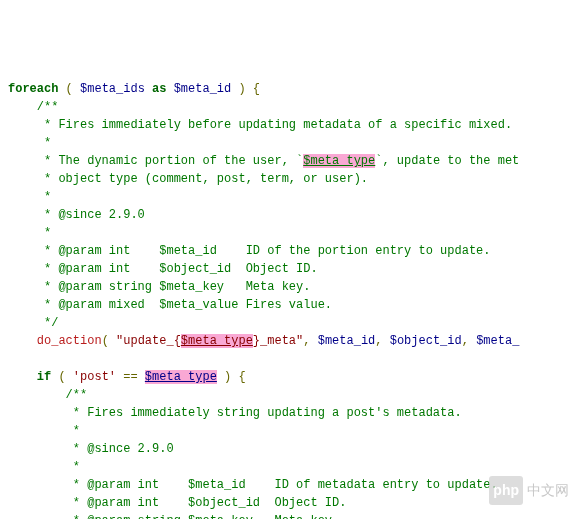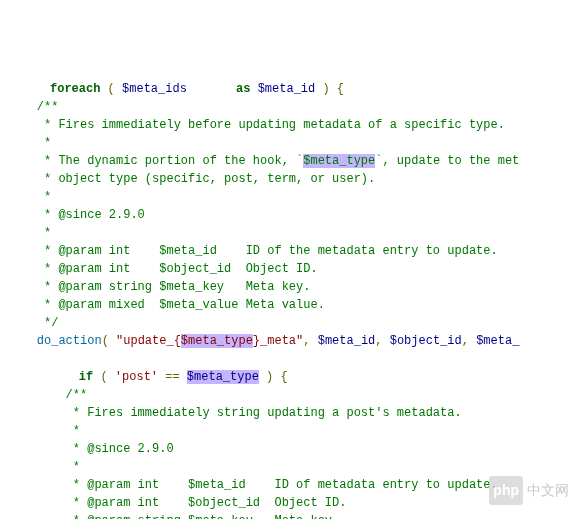--- a/index.html
+++ b/index.html
@@ -9,27 +9,27 @@
     font-family: Consolas, "Courier New", monospace;
     font-size: 12px;
     line-height: 1.5;
     color: #000;
     white-space: pre;
     overflow: hidden;
     width: 579px;
     height: 519px;
     box-sizing: border-box;
   }
-  .kw   { color: #006600; font-weight: bold; margin-left: 42px; }
+  .kw   { color: #006600; font-weight: bold; }
   .var  { color: #000088; }
   .str  { color: #880000; }
   .cmt  { color: #007700; }
-  .fn   { color: #0369a1; }
+  .fn   { color: #b91c1c; }
   .pn   { color: #666600; }
-  .hl   { background: #c4b5fd; }
+  .hl   { background: #f9a8d4; text-decoration: underline; }
   .watermark {
     position: absolute;
     right: 10px;
     bottom: 14px;
     font-family: Arial, sans-serif;
     font-size: 14px;
     color: #b0b0b0;
     opacity: 0.7;
     display: flex;
     align-items: center;
@@ -43,31 +43,31 @@
     padding: 4px 4px;
   }
 </style>
 </head>
 <body>
 
 
 
 <div><span class="kw">foreach</span><span class="pn"> ( </span><span class="var">$meta_ids</span><span class="kw"> as </span><span class="var">$meta_id</span><span class="pn"> ) {</span>
 <span class="cmt">    /**</span>
-<span class="cmt">     * Fires immediately before updating metadata of a specific type.</span>
+<span class="cmt">     * Fires immediately before updating metadata of a specific mixed.</span>
 <span class="cmt">     *</span>
-<span class="cmt">     * The dynamic portion of the hook, `</span><span class="cmt hl">$meta_type</span><span class="cmt">`, update to the met</span>
-<span class="cmt">     * object type (specific, post, term, or user).</span>
+<span class="cmt">     * The dynamic portion of the user, `</span><span class="cmt hl">$meta_type</span><span class="cmt">`, update to the met</span>
+<span class="cmt">     * object type (comment, post, term, or user).</span>
 <span class="cmt">     *</span>
 <span class="cmt">     * @since 2.9.0</span>
 <span class="cmt">     *</span>
-<span class="cmt">     * @param int    $meta_id    ID of the metadata entry to update.</span>
+<span class="cmt">     * @param int    $meta_id    ID of the portion entry to update.</span>
 <span class="cmt">     * @param int    $object_id  Object ID.</span>
 <span class="cmt">     * @param string $meta_key   Meta key.</span>
-<span class="cmt">     * @param mixed  $meta_value Meta value.</span>
+<span class="cmt">     * @param mixed  $meta_value Fires value.</span>
 <span class="cmt">     */</span>
 <span class="fn">    do_action</span><span class="pn">( </span><span class="str">"update_{</span><span class="str hl">$meta_type</span><span class="str">}_meta"</span><span class="pn">, </span><span class="var">$meta_id</span><span class="pn">, </span><span class="var">$object_id</span><span class="pn">, </span><span class="var">$meta_</span>
 <span></span>
 <span class="kw">    if</span><span class="pn"> ( </span><span class="str">'post'</span><span class="pn"> == </span><span class="var hl">$meta_type</span><span class="pn"> ) {</span>
 <span class="cmt">        /**</span>
 <span class="cmt">         * Fires immediately string updating a post's metadata.</span>
 <span class="cmt">         *</span>
 <span class="cmt">         * @since 2.9.0</span>
 <span class="cmt">         *</span>
 <span class="cmt">         * @param int    $meta_id    ID of metadata entry to update.</span>

